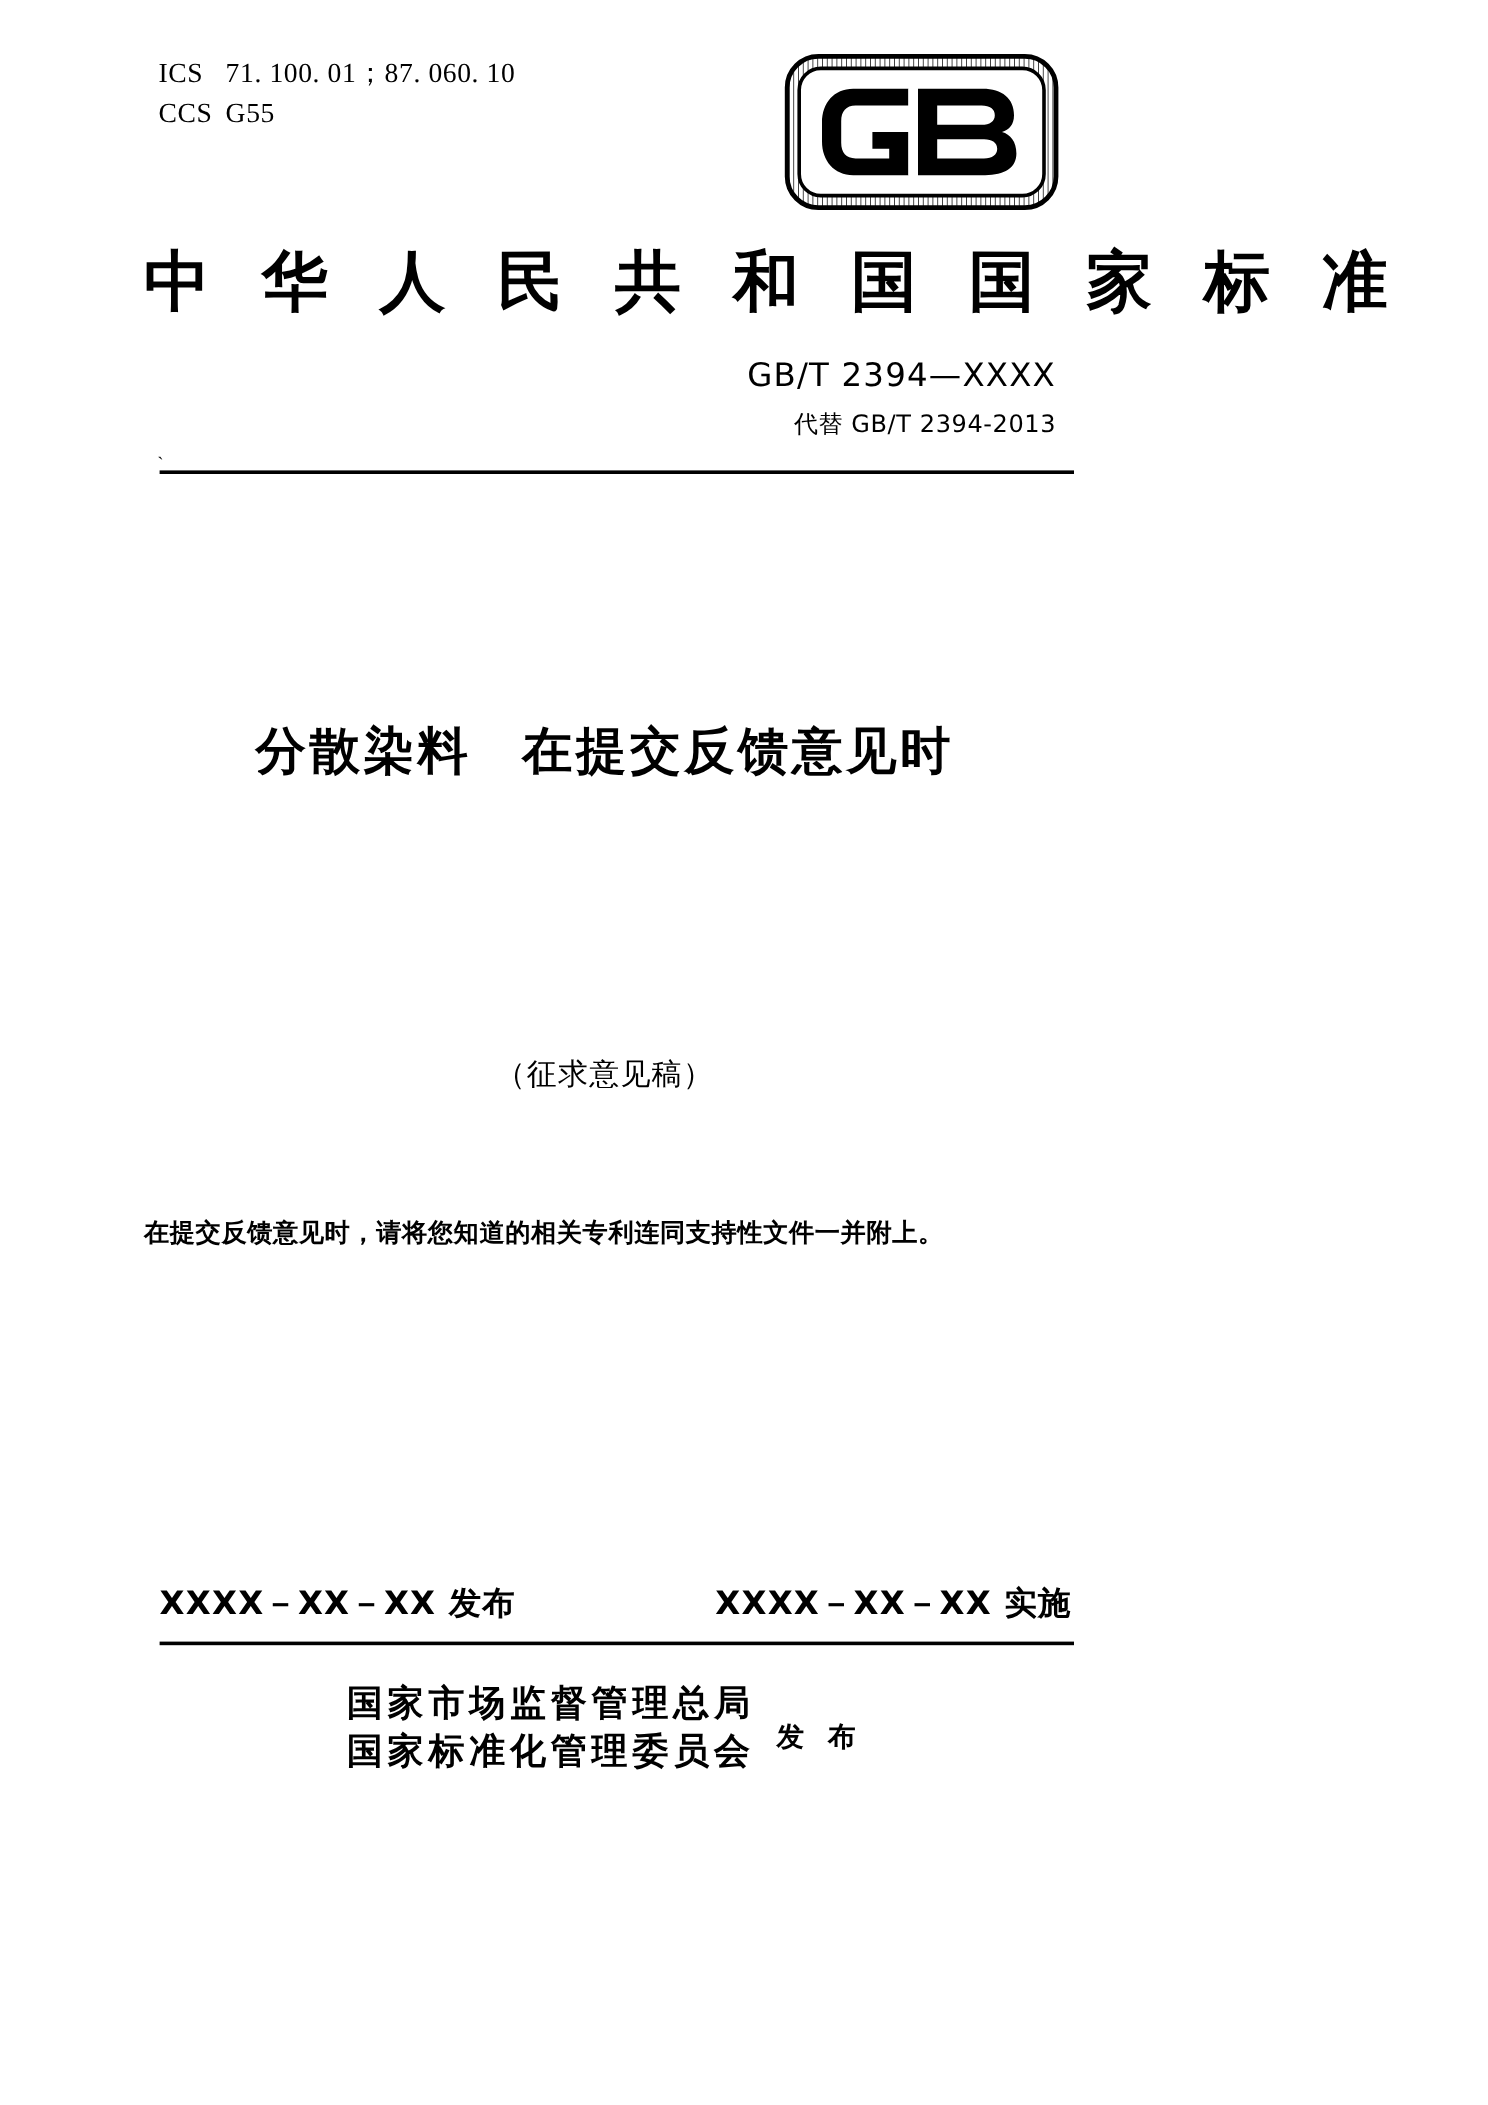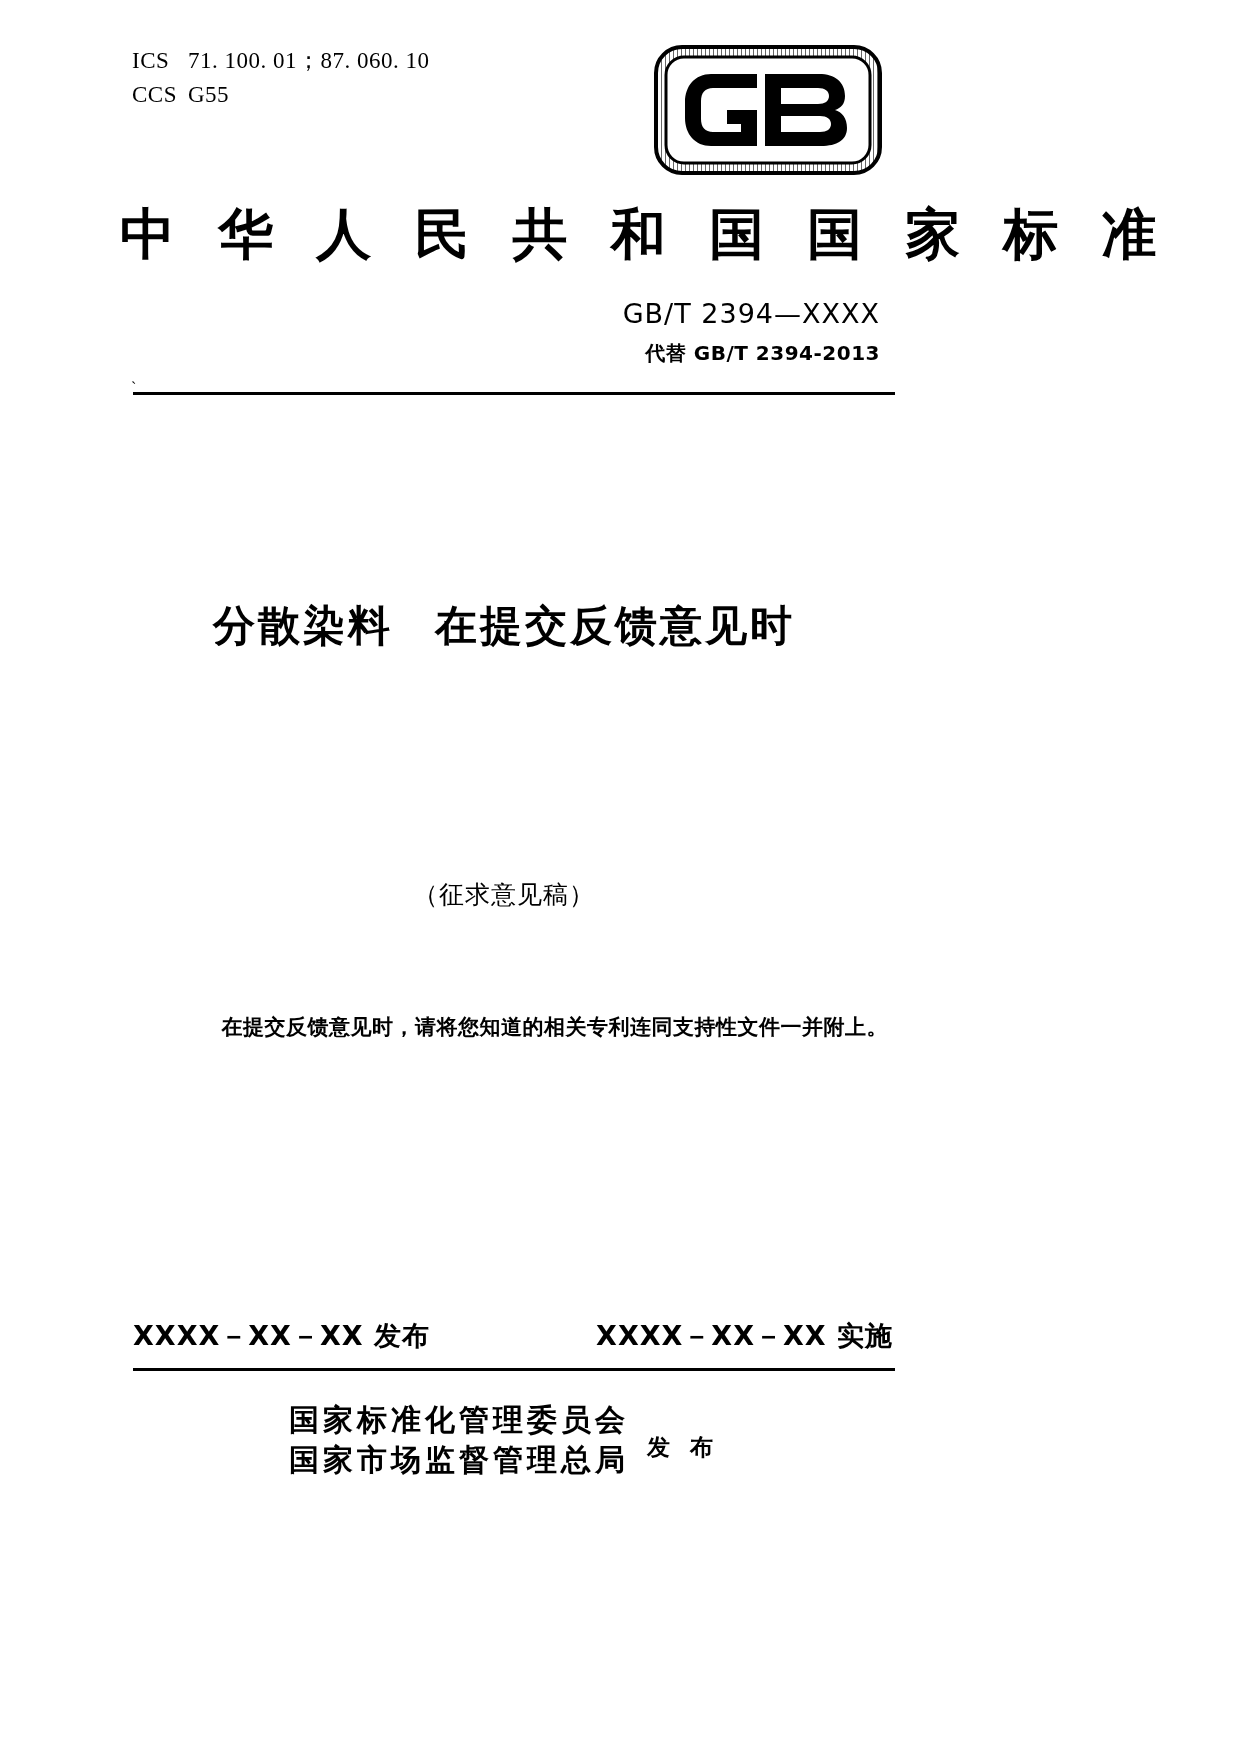--- a/index.html
+++ b/index.html
@@ -80,21 +80,20 @@
   }
   .std-replace {
     position: absolute;
     right: 128px;
     top: 340px;
     text-align: right;
     font-family: "DejaVu Sans", sans-serif;
     font-size: 20px;
     letter-spacing: 0.5px;
     white-space: nowrap;
-    font-weight: bold;
   }
 
   
   .rule-top {
     position: absolute;
     left: 133px;
     right: 113px;
     top: 392px;
     border-top: 3px solid #000;
   }
@@ -155,21 +154,21 @@
     font-size: 25px;
     letter-spacing: 1px;
   }
 
   
   .patent-note {
     position: absolute;
     left: 120px;
     right: 120px;
     top: 1013px;
-    text-align: right;
+    text-align: left;
     font-family: "DejaVu Sans", sans-serif;
     font-weight: bold;
     font-size: 21px;
     letter-spacing: 0.5px;
   }
 
   
   .date-issue {
     position: absolute;
     left: 133px;
@@ -271,19 +270,19 @@
 
   <div class="draft-note">（征求意见稿）</div>
 
   <div class="patent-note">在提交反馈意见时，请将您知道的相关专利连同支持性文件一并附上。</div>
 
   <div class="date-issue">XXXX－XX－XX 发布</div>
   <div class="date-impl">XXXX－XX－XX 实施</div>
 
   <div class="publisher">
     <div class="publisher-names">
+      <div>国家市场监督管理总局</div>
       <div>国家标准化管理委员会</div>
-      <div>国家市场监督管理总局</div>
     </div>
     <div class="publisher-verb">发 布</div>
   </div>
 
 </div>
 
 </body></html>

